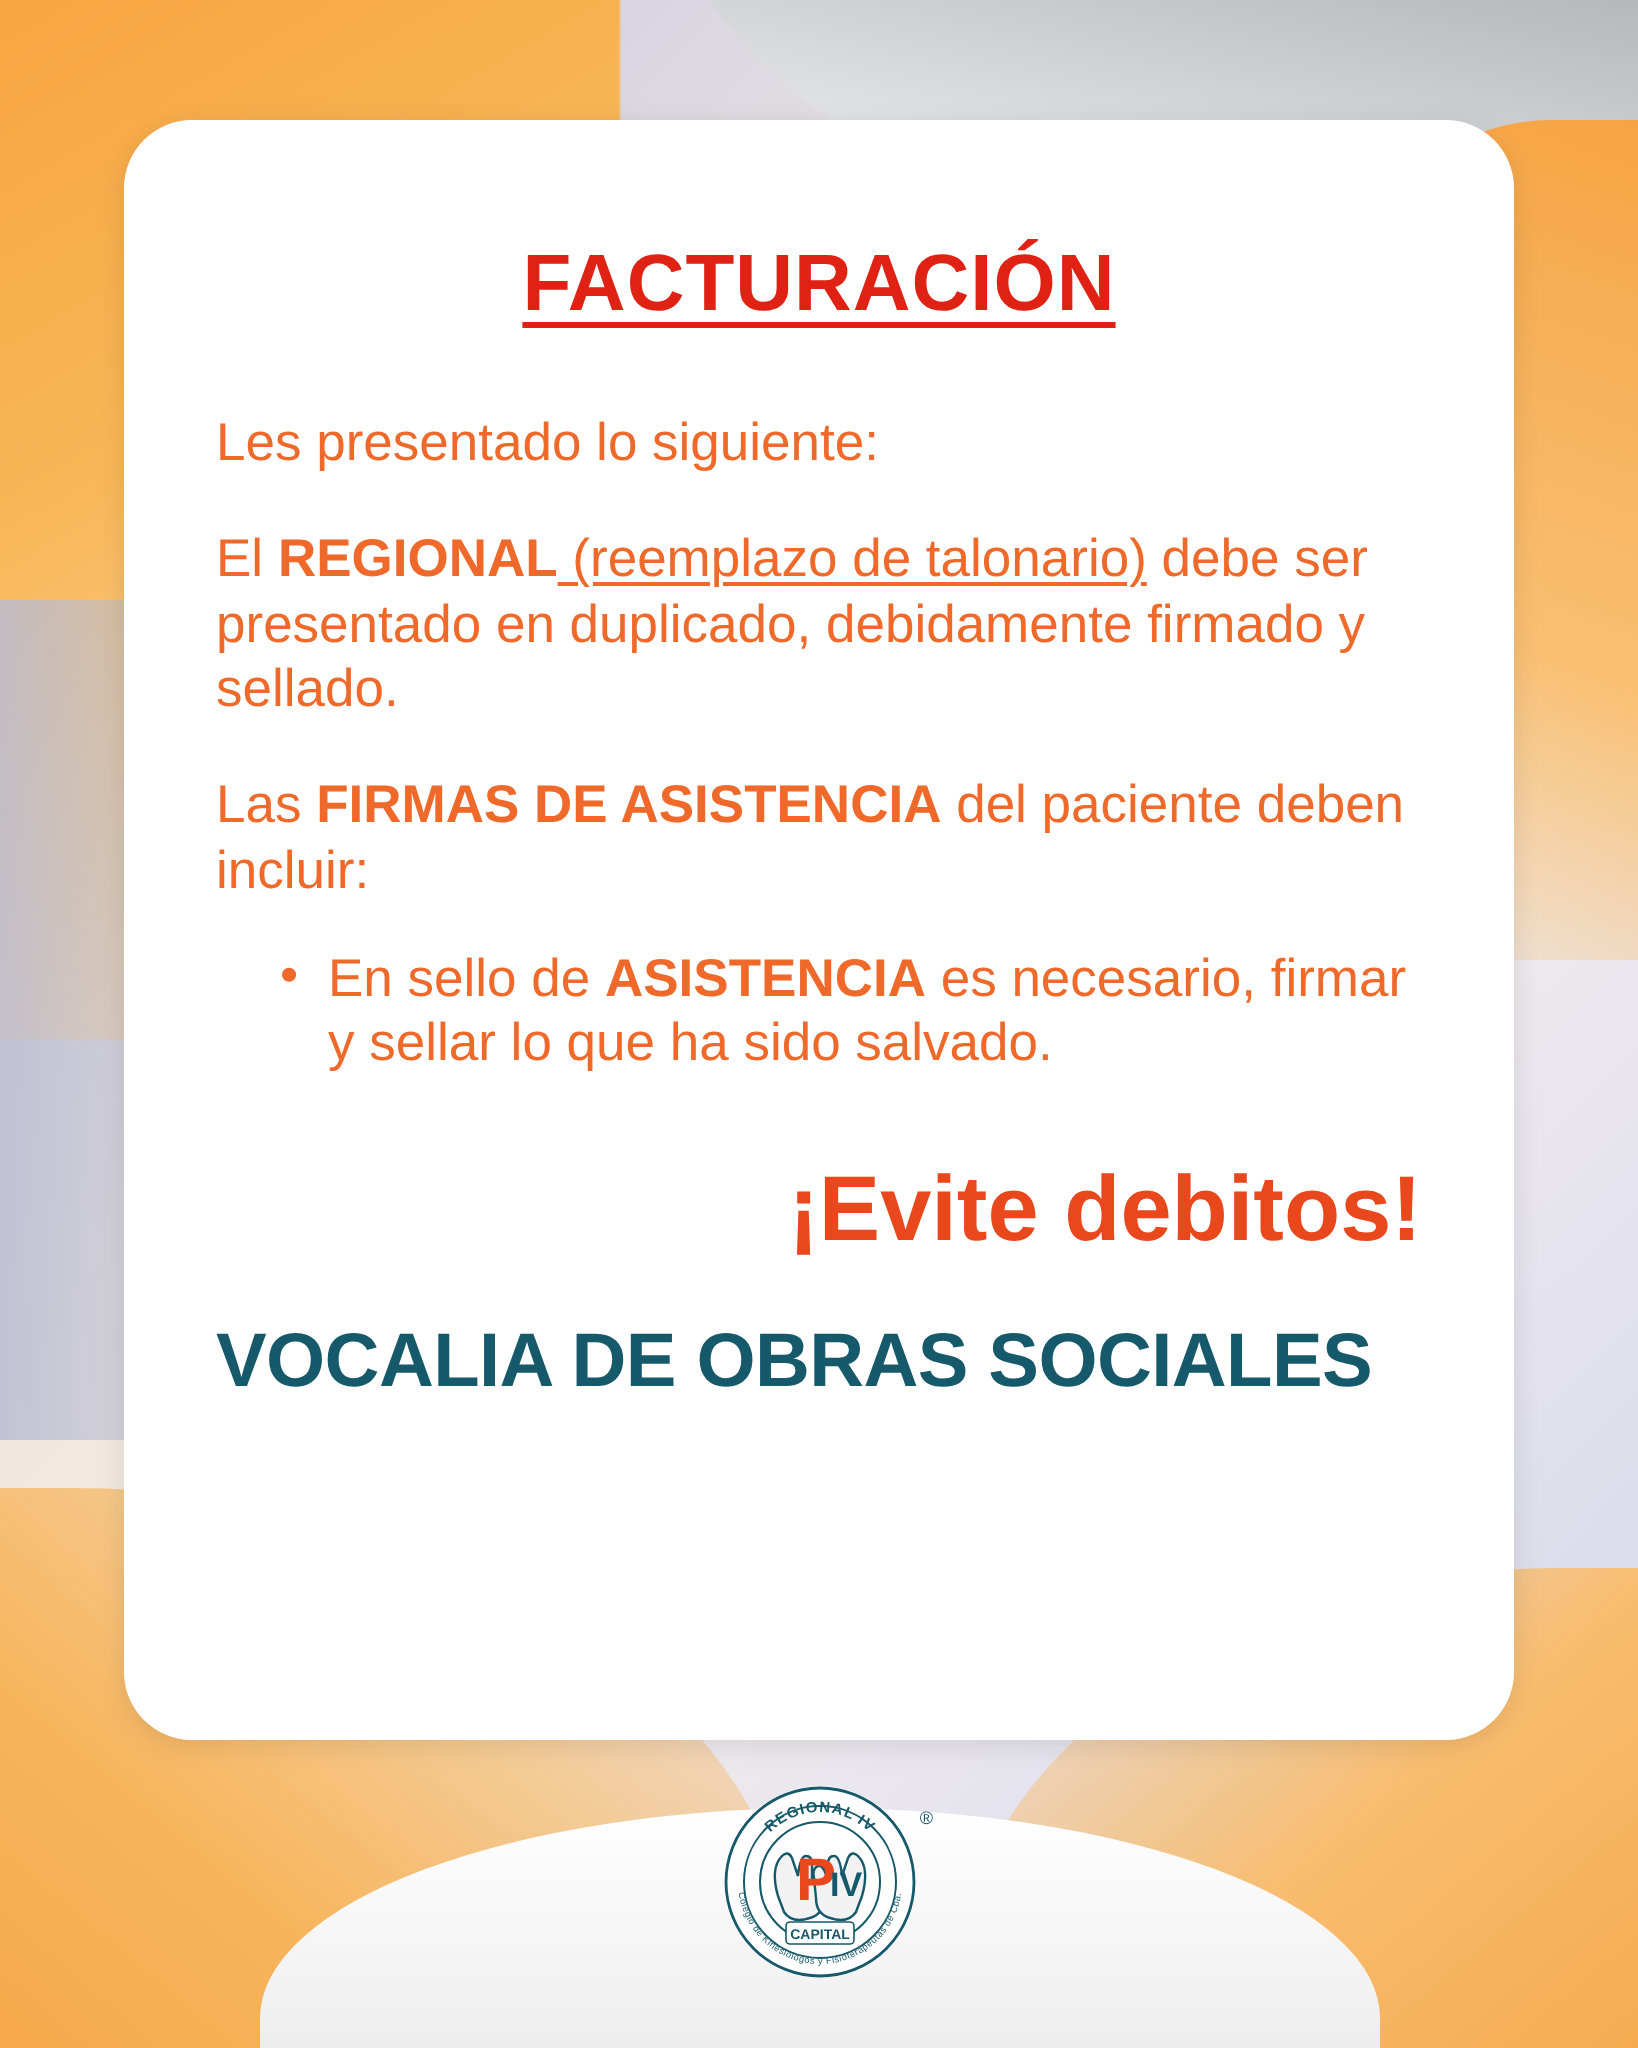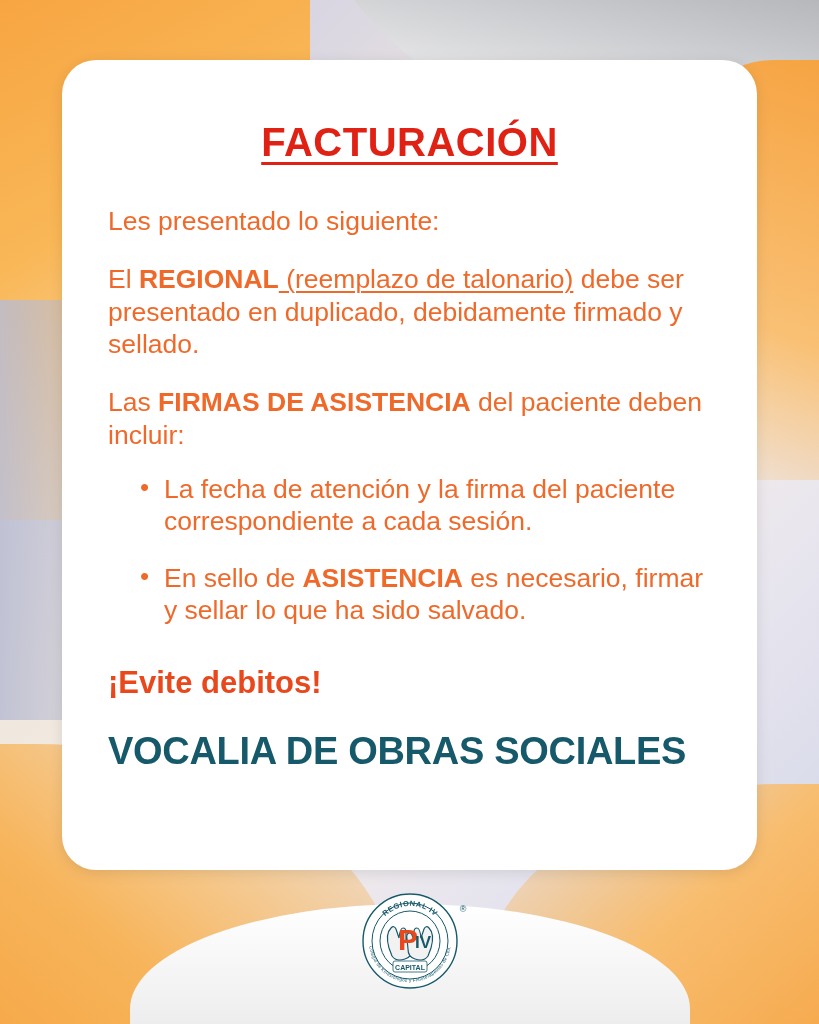--- a/index.html
+++ b/index.html
@@ -161,24 +161,24 @@
   ul.bullets li::before {
     content: "•";
     position: absolute;
     left: 0;
     top: -1px;
     font-size: 26px;
     color: #ef6a2a;
   }
 
   .highlight {
-    text-align: left;
+    text-align: right;
     color: #e8481c;
     font-weight: bold;
-    font-size: 31px;
+    font-size: 46px;
     margin-top: 38px;
     margin-bottom: 26px;
   }
 
   .footer-heading {
     color: #16596a;
     font-weight: bold;
     font-size: 38px;
     letter-spacing: -0.3px;
   }
@@ -231,23 +231,20 @@
     <p class="para">
       <span>El </span><b>REGIONAL</b><span class="underlined"> (reemplazo de talonario)</span><span> debe ser presentado en duplicado, debidamente firmado y sellado.</span>
     </p>
 
     <p class="para tight">
       <span>Las </span><b>FIRMAS DE ASISTENCIA</b><span> del paciente deben incluir:</span>
     </p>
 
     <ul class="bullets">
       <li>
-        <span>La fecha de atención y la firma del paciente correspondiente a cada sesión.</span>
-      </li>
-      <li>
         <span>En sello de </span><b>ASISTENCIA</b><span> es necesario, firmar y sellar lo que ha sido salvado.</span>
       </li>
     </ul>
 
     <p class="highlight">¡Evite debitos!</p>
 
     <p class="footer-heading">VOCALIA DE OBRAS SOCIALES</p>
   </div>
 </div>
 

